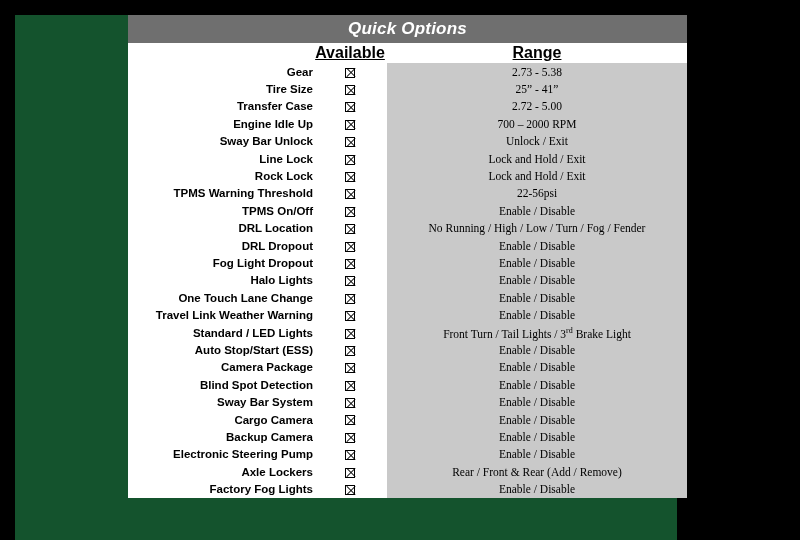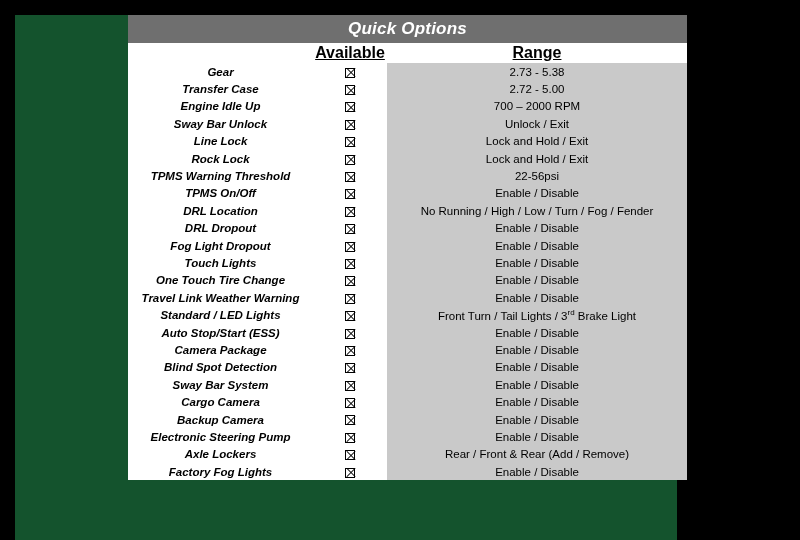--- a/index.html
+++ b/index.html
@@ -69,35 +69,35 @@
     text-decoration: underline;
   }
   table.opts td {
     height: 17.4px;
     padding: 0;
     font-size: 11.5px;
     color: #000000;
     vertical-align: middle;
   }
   td.label {
-    text-align: center;
+    text-align: right;
     padding-right: 7px;
-    font-style: italic;
     font-weight: bold;
     background: #ffffff;
     white-space: nowrap;
   }
   td.avail {
     text-align: center;
     background: #ffffff;
   }
   td.range {
     text-align: center;
     background: #c9c9c9;
     white-space: nowrap;
+    font-family: Liberation Serif, serif;
   }
   .cbx {
     display: inline-block;
     width: 10px;
     height: 10px;
     border: 1px solid #000;
     position: relative;
     box-sizing: border-box;
     background: #fff;
     vertical-align: middle;
@@ -136,20 +136,25 @@
           <th><span class="u">Range</span></th>
         </tr>
       </thead>
       <tbody>
           <tr>
             <td class="label">Gear</td>
             <td class="avail"><span class="cbx"></span></td>
             <td class="range">2.73 - 5.38</td>
           </tr>
           <tr>
+            <td class="label">Tire Size</td>
+            <td class="avail"><span class="cbx"></span></td>
+            <td class="range">25” - 41”</td>
+          </tr>
+          <tr>
             <td class="label">Transfer Case</td>
             <td class="avail"><span class="cbx"></span></td>
             <td class="range">2.72 - 5.00</td>
           </tr>
           <tr>
             <td class="label">Engine Idle Up</td>
             <td class="avail"><span class="cbx"></span></td>
             <td class="range">700 – 2000 RPM</td>
           </tr>
           <tr>
@@ -186,26 +191,26 @@
             <td class="label">DRL Dropout</td>
             <td class="avail"><span class="cbx"></span></td>
             <td class="range">Enable / Disable</td>
           </tr>
           <tr>
             <td class="label">Fog Light Dropout</td>
             <td class="avail"><span class="cbx"></span></td>
             <td class="range">Enable / Disable</td>
           </tr>
           <tr>
-            <td class="label">Touch Lights</td>
-            <td class="avail"><span class="cbx"></span></td>
-            <td class="range">Enable / Disable</td>
-          </tr>
-          <tr>
-            <td class="label">One Touch Tire Change</td>
+            <td class="label">Halo Lights</td>
+            <td class="avail"><span class="cbx"></span></td>
+            <td class="range">Enable / Disable</td>
+          </tr>
+          <tr>
+            <td class="label">One Touch Lane Change</td>
             <td class="avail"><span class="cbx"></span></td>
             <td class="range">Enable  / Disable</td>
           </tr>
           <tr>
             <td class="label">Travel Link Weather Warning</td>
             <td class="avail"><span class="cbx"></span></td>
             <td class="range">Enable  / Disable</td>
           </tr>
           <tr>
             <td class="label">Standard / LED Lights</td>

